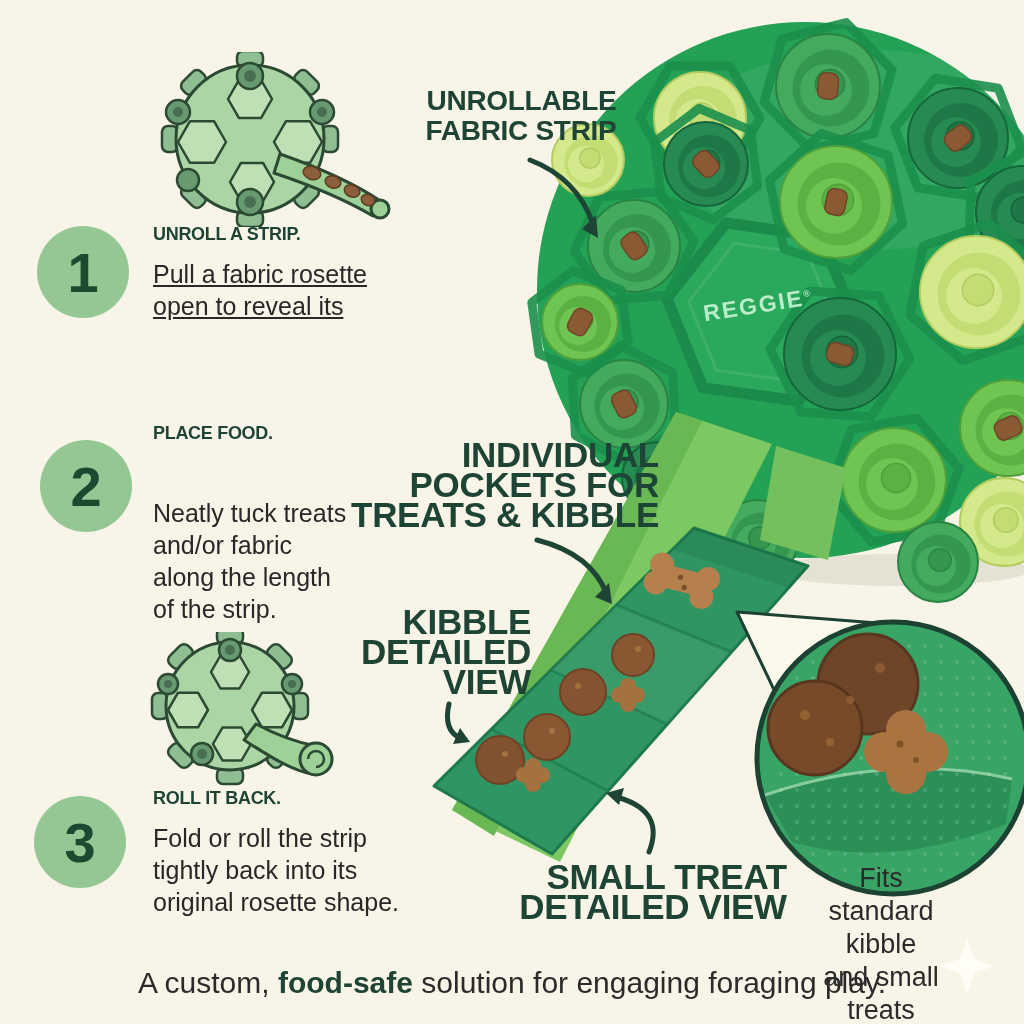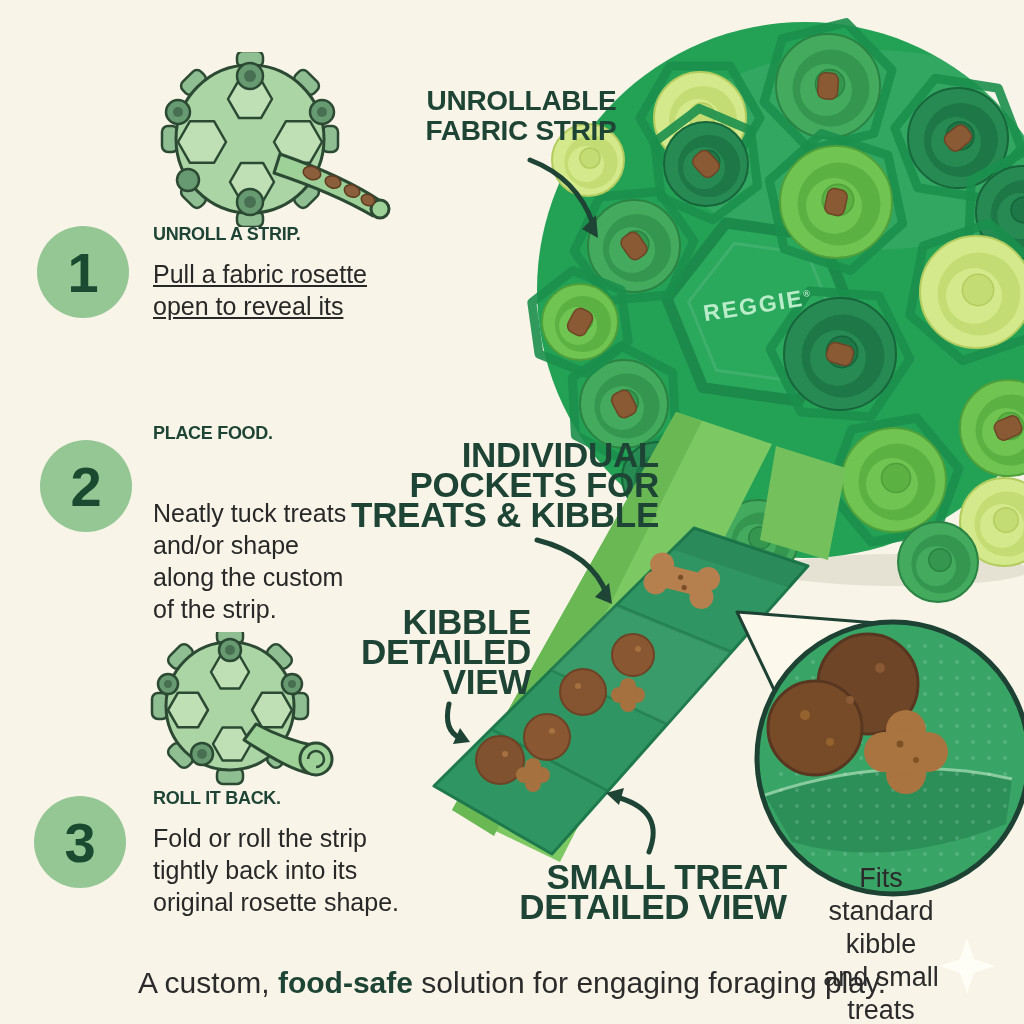--- a/index.html
+++ b/index.html
@@ -495,22 +495,22 @@
 
   <div class="txt step-title" style="left:153px;top:224px;">UNROLL A STRIP.</div>
   <div class="txt step-body" style="left:153px;top:258px;text-decoration:underline;">
     <div>Pull a fabric rosette</div>
     <div>open to reveal its</div>
   </div>
 
   <div class="txt step-title" style="left:153px;top:423px;">PLACE FOOD.</div>
   <div class="txt step-body" style="left:153px;top:456px;margin-top:41px;">
     <div>Neatly tuck treats</div>
-    <div>and/or shape</div>
-    <div>along the custom</div>
+    <div>and/or fabric</div>
+    <div>along the length</div>
     <div>of the strip.</div>
   </div>
 
   <div class="txt step-title" style="left:153px;top:788px;">ROLL IT BACK.</div>
   <div class="txt step-body" style="left:153px;top:822px;">
     <div>Fold or roll the strip</div>
     <div>tightly back into its</div>
     <div>original rosette shape.</div>
   </div>
 

